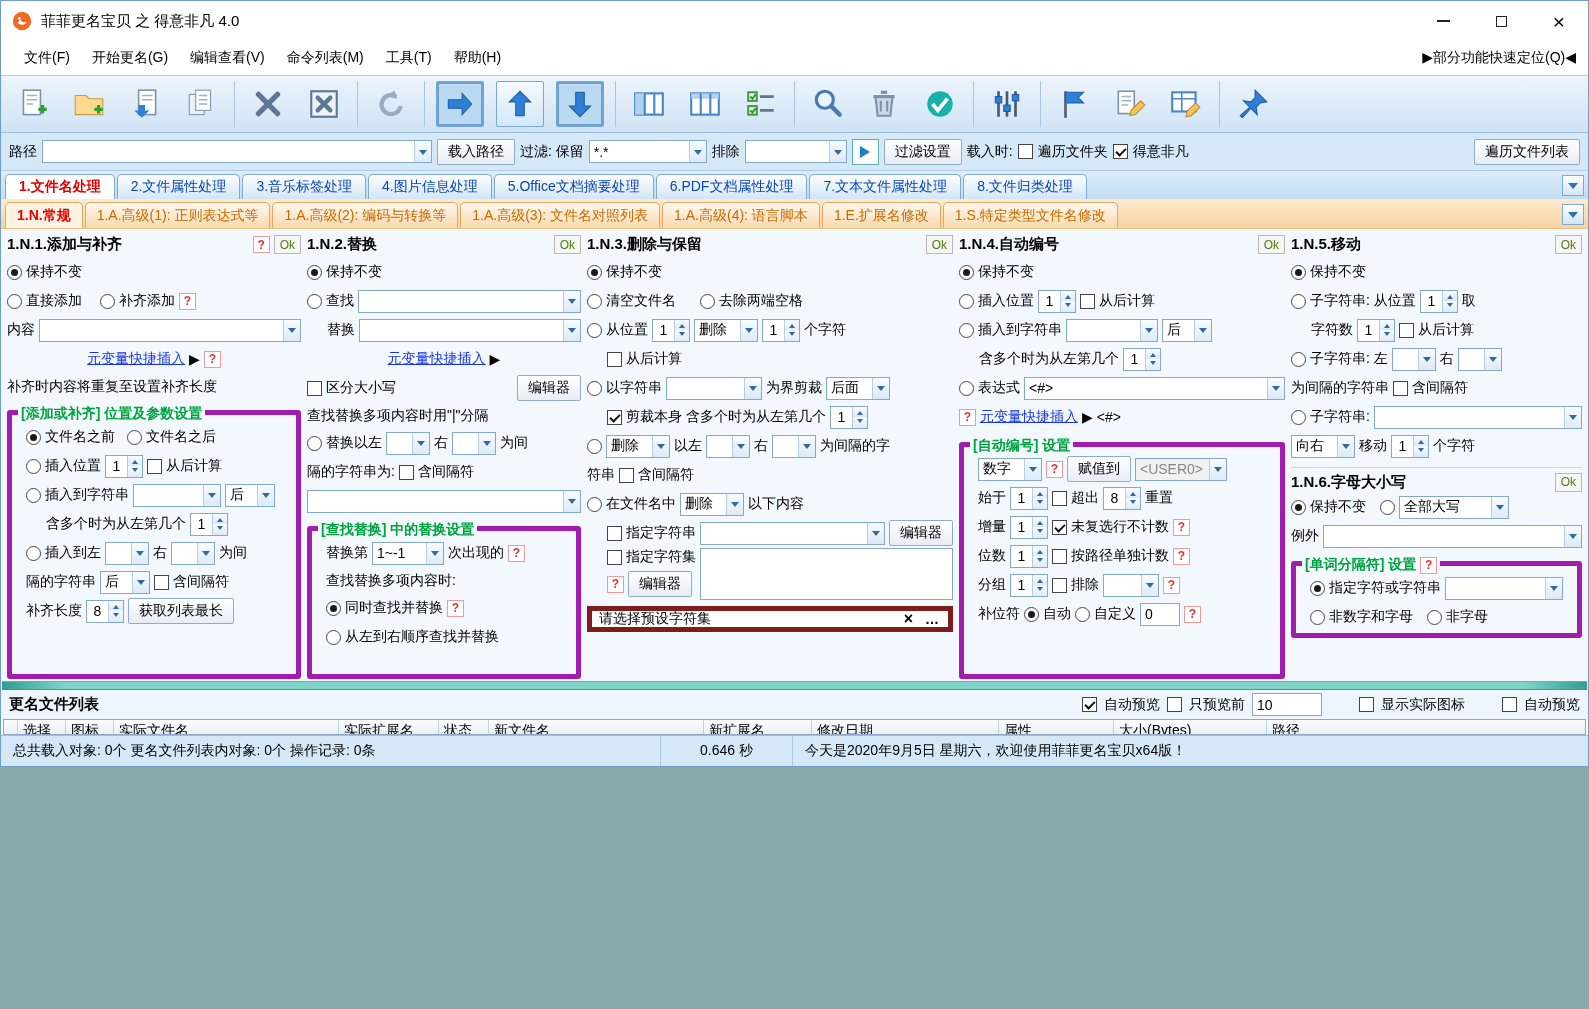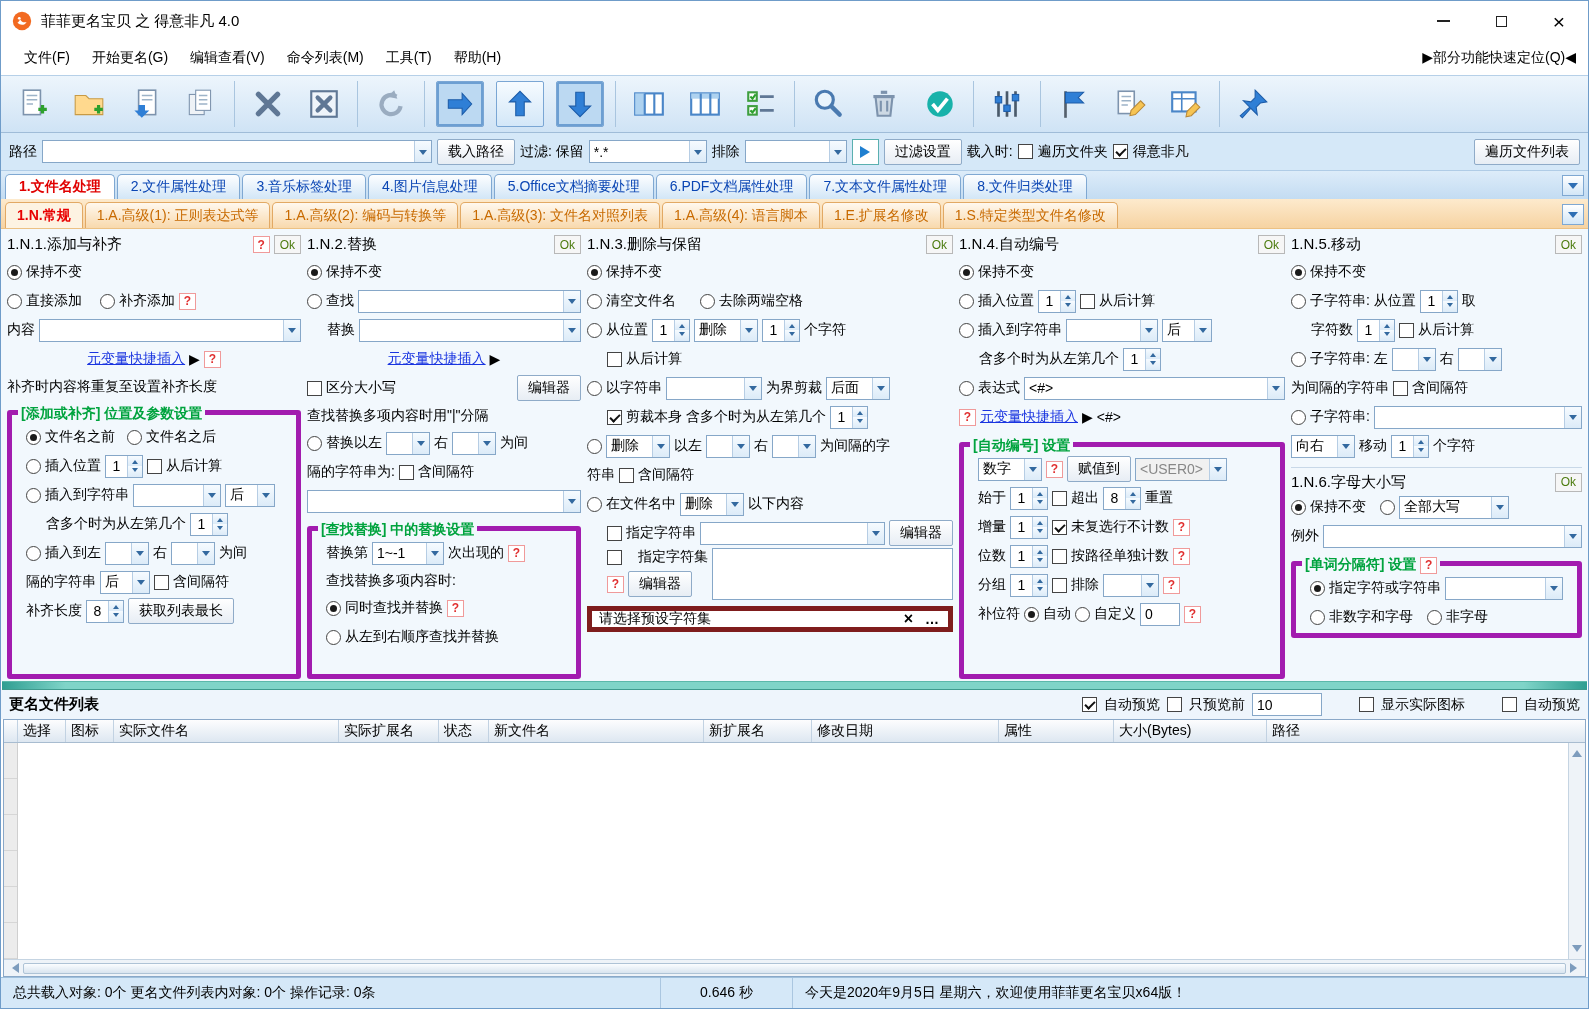--- a/index.html
+++ b/index.html
@@ -1,17 +1,17 @@
 <!DOCTYPE html>
 <html><head>
 <meta charset="utf-8">
 <style>
 html,body{margin:0;padding:0}
 body{font-family:"Liberation Sans","DejaVu Sans",sans-serif;font-size:14px;color:#000;background:#8aa;-webkit-font-smoothing:antialiased}
-.window{width:1589px;height:1009px;display:flex;flex-direction:column;background:#fff;border:1px solid #6f9cc9;box-sizing:border-box;overflow:hidden}
+.window{width:1589px;height:767px;display:flex;flex-direction:column;background:#fff;border:1px solid #6f9cc9;box-sizing:border-box;overflow:hidden}
 *{box-sizing:border-box}
 .lbl{white-space:nowrap}
 
 .titlebar{height:40px;display:flex;align-items:center;padding-left:10px;background:#fff;flex:none}
 .title-text{margin-left:8px;font-size:15px}
 .winbtns{margin-left:auto;display:flex;height:100%}
 .winbtn{width:58px;height:100%;display:flex;align-items:center;justify-content:center}
 .minbar{width:13px;height:2px;background:#222}
 .maxbox{width:11px;height:11px;border:1.5px solid #222}
 .closex{font-size:21px;line-height:1}
@@ -39,21 +39,21 @@
 .t2{height:26px;display:flex;align-items:center;padding:0 11px;border:1px solid #e2a964;border-bottom:none;border-radius:5px 5px 0 0;background:linear-gradient(#fff8ee,#f8d9ad);color:#c86a00;white-space:nowrap}
 .t2.sel{background:#fdf3e2;color:#e80000;font-weight:bold}
 .tabdd{margin-left:auto;width:22px;height:21px;border:1px solid #7fa8d2;background:linear-gradient(#ffffff,#d2e6f7);display:flex;align-items:center;justify-content:center;margin-bottom:3px;flex:none}
 .tabdd::after{content:"";border:5px solid transparent;border-top:6px solid #2f6fb4;margin-top:5px}
 
 .panels{height:452px;display:flex;gap:6px;padding:3px 6px 2px;background:#f2f8fd;flex:none;overflow:hidden}
 .panel{display:flex;flex-direction:column;gap:1px;overflow:hidden}
 .p1{width:294px}.p2{width:274px}.p3{width:366px}.p4{width:326px}.p56{flex:1}
 .row{display:flex;align-items:center;gap:4px;min-height:28px;flex:none}
 .trow{min-height:25px}
-.ptitle{font-weight:normal;font-size:15px;white-space:nowrap}
+.ptitle{font-weight:bold;font-size:15px;white-space:nowrap}
 .ind{margin-left:20px}
 .center{justify-content:center}
 
 .rad{width:15px;height:15px;border:1px solid #444;border-radius:50%;background:#fff;flex:none;position:relative}
 .rad.on::after{content:"";position:absolute;left:3px;top:3px;right:3px;bottom:3px;background:#1a1a1a;border-radius:50%}
 .chk{width:15px;height:15px;border:1px solid #444;background:#fff;flex:none;position:relative}
 .chk.on::after{content:"";position:absolute;left:2px;top:3px;width:8px;height:4px;border-left:2px solid #111;border-bottom:2px solid #111;transform:rotate(-45deg)}
 .combo{display:inline-flex;align-items:center;height:23px;border:1px solid #86a7c8;background:#fff;padding-left:4px;flex:none}
 .combo .val{flex:1;overflow:hidden;white-space:nowrap}
 .dd{width:17px;height:100%;margin-left:auto;background:linear-gradient(#f6fbff,#dcebf8);border-left:1px solid #b6cde4;display:flex;align-items:center;justify-content:center;flex:none}
@@ -637,21 +637,21 @@
           <span class="chk ind"></span>
           <span class="lbl">指定字符串</span>
           <span class="combo wfull">
             <span class="val"></span>
             <span class="dd"></span>
           </span>
           <span class="btn">编辑器</span>
         </div>
       <div class="row" style="align-items:flex-start;min-height:56px">
         <div style="display:flex;flex-direction:column;gap:5px;flex:none">
-          <div style="display:flex;align-items:center;gap:16px">
+          <div style="display:flex;align-items:center;gap:4px">
               <span class="chk ind"></span>
               <span class="lbl">指定字符集</span>
             </div>
           <div style="display:flex;align-items:center;gap:4px;margin-left:20px">
               <span class="q">?</span>
               <span class="btn">编辑器</span>
             </div>
         </div>
         <span class="bigbox"></span>
       </div>

